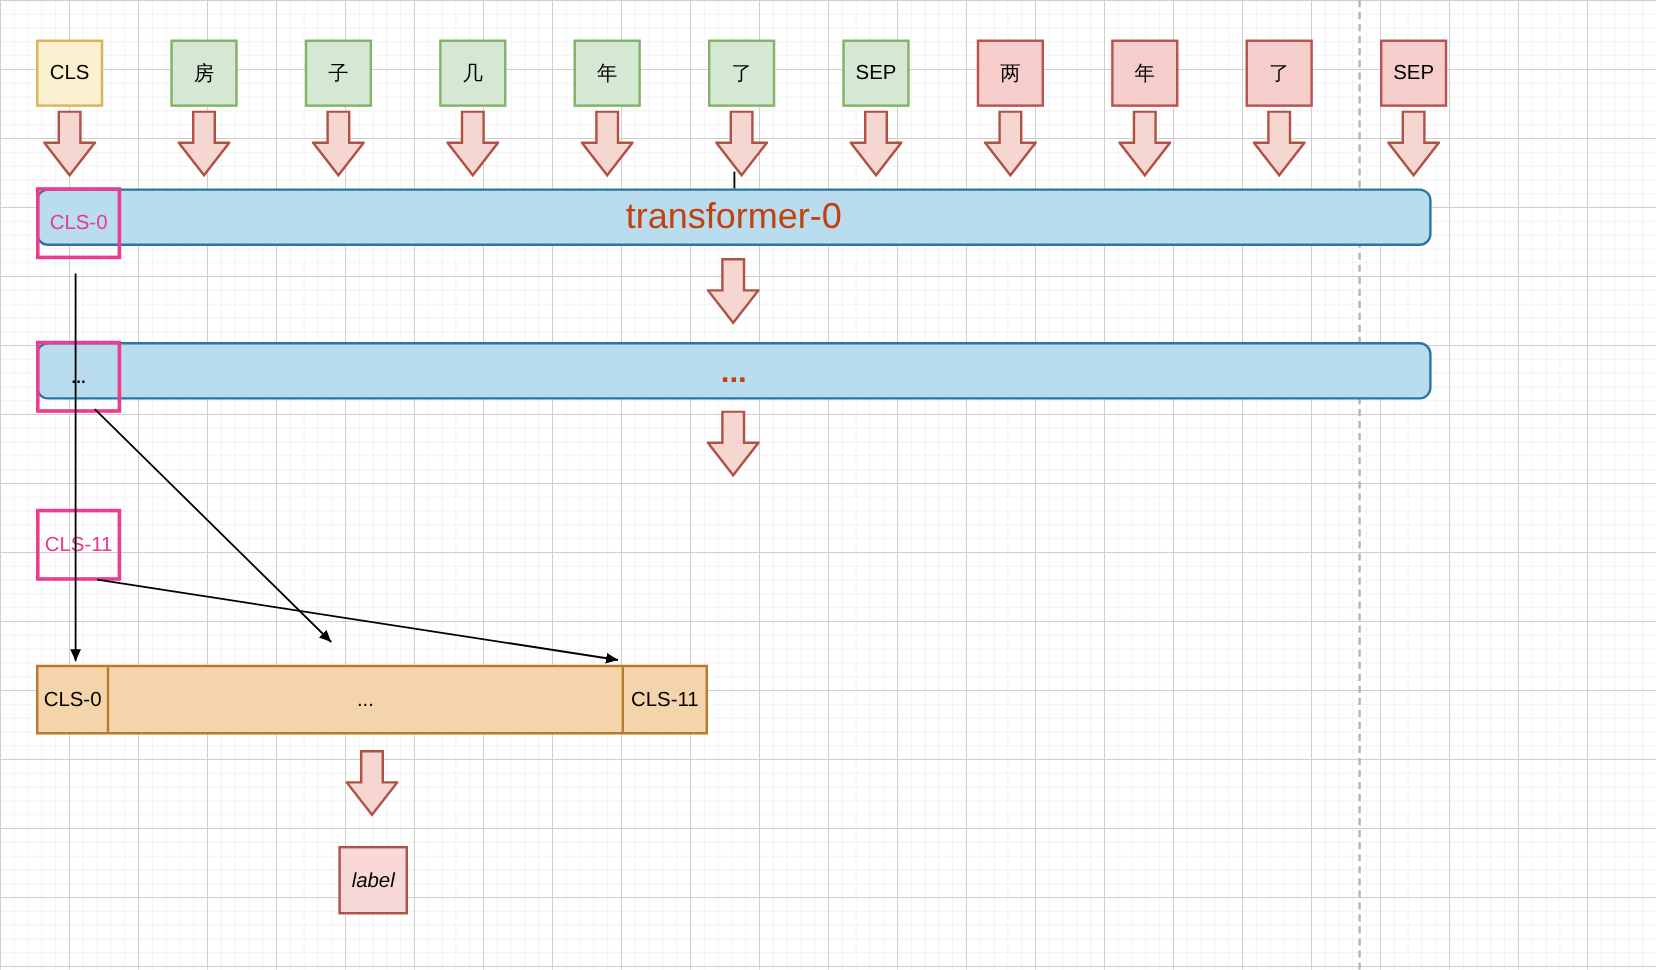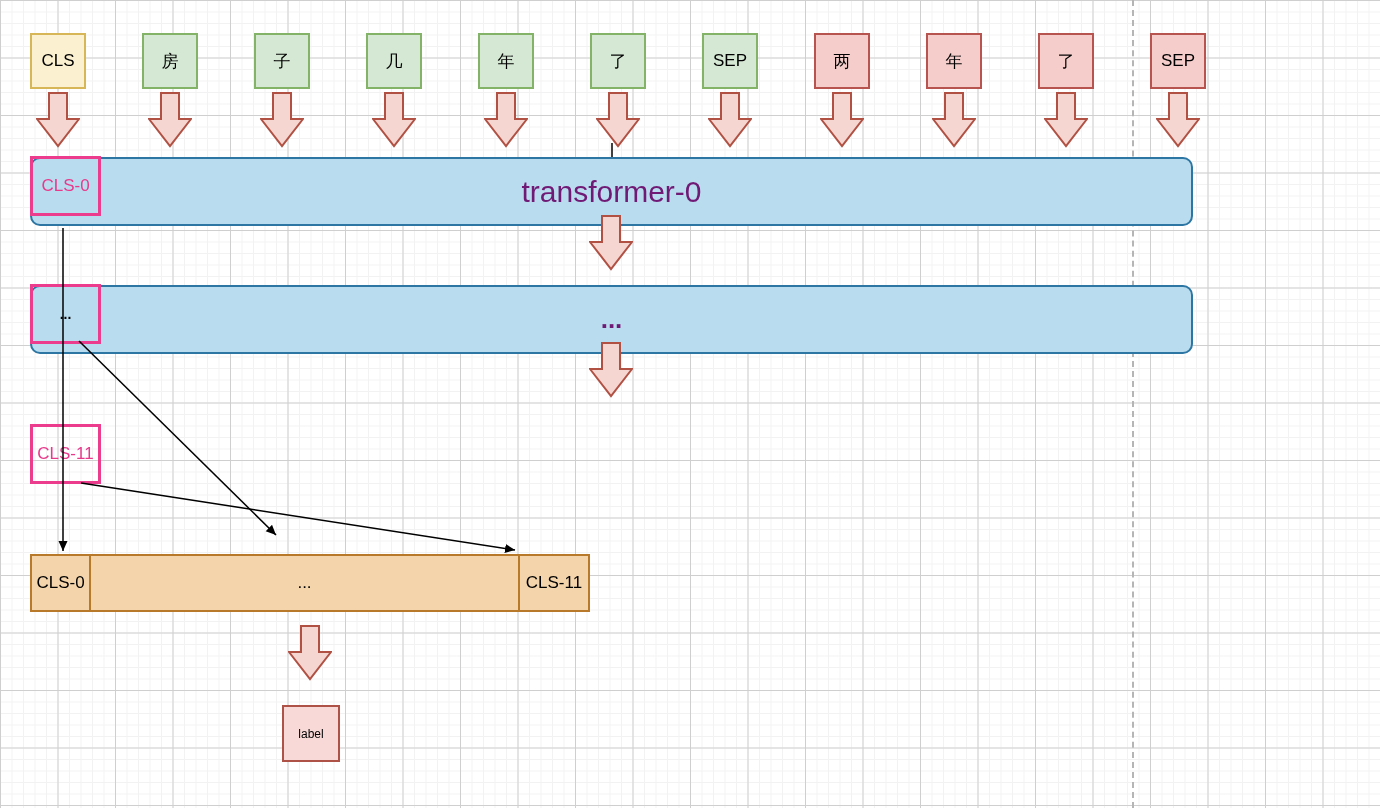--- a/index.html
+++ b/index.html
@@ -37,26 +37,26 @@
   
   .block-arrow{position:absolute;width:44px;height:56px;z-index:2;}
   .block-arrow polygon{
     fill:var(--block-arrow-fill);
     stroke:var(--block-arrow-border);
     stroke-width:2;
   }
   .token-arrow{top:92px;}
   
   .layer-bar{
-    left:30px;width:1163px;height:69px;box-sizing:border-box;
+    left:30px;width:1163px;height:48px;box-sizing:border-box;
     background:var(--layer-bar-fill);
     border:2px solid var(--layer-bar-border);
     border-radius:10px;
     display:flex;align-items:center;justify-content:center;
-    font-size:30px;color:#701a75;z-index:2;
+    font-size:30px;color:#c2410c;z-index:2;
   }
   .layer-bar.mid-bar{font-size:26px;font-weight:bold;}
   
   .cls-overlay{
     left:30px;width:71px;height:60px;box-sizing:border-box;
     border:3px solid var(--cls-overlay-border);
     display:flex;align-items:center;justify-content:center;
     font-size:17px;color:var(--cls-overlay-text);
     background:transparent;z-index:3;
   }
@@ -74,21 +74,21 @@
   }
   .pooled-cell.left{width:59px;border-right:2px solid var(--pooled-bar-border);}
   .pooled-cell.middle{flex:1;}
   .pooled-cell.right{width:70px;border-left:2px solid var(--pooled-bar-border);}
   
   #label-box{
     left:282px;top:705px;width:58px;height:57px;box-sizing:border-box;
     background:var(--label-box-fill);
     border:2px solid var(--label-box-border);
     display:flex;align-items:center;justify-content:center;
-    font-size:12px;color:#000;z-index:2;
+    font-size:17px;color:#000;z-index:2;font-style:italic;
   }
   #connector-overlay{left:0;top:0;z-index:4;pointer-events:none;}
 </style>
 </head>
 <body>
 
 <div id="canvas">
 
   <div id="divider" class="abs"></div>
 

